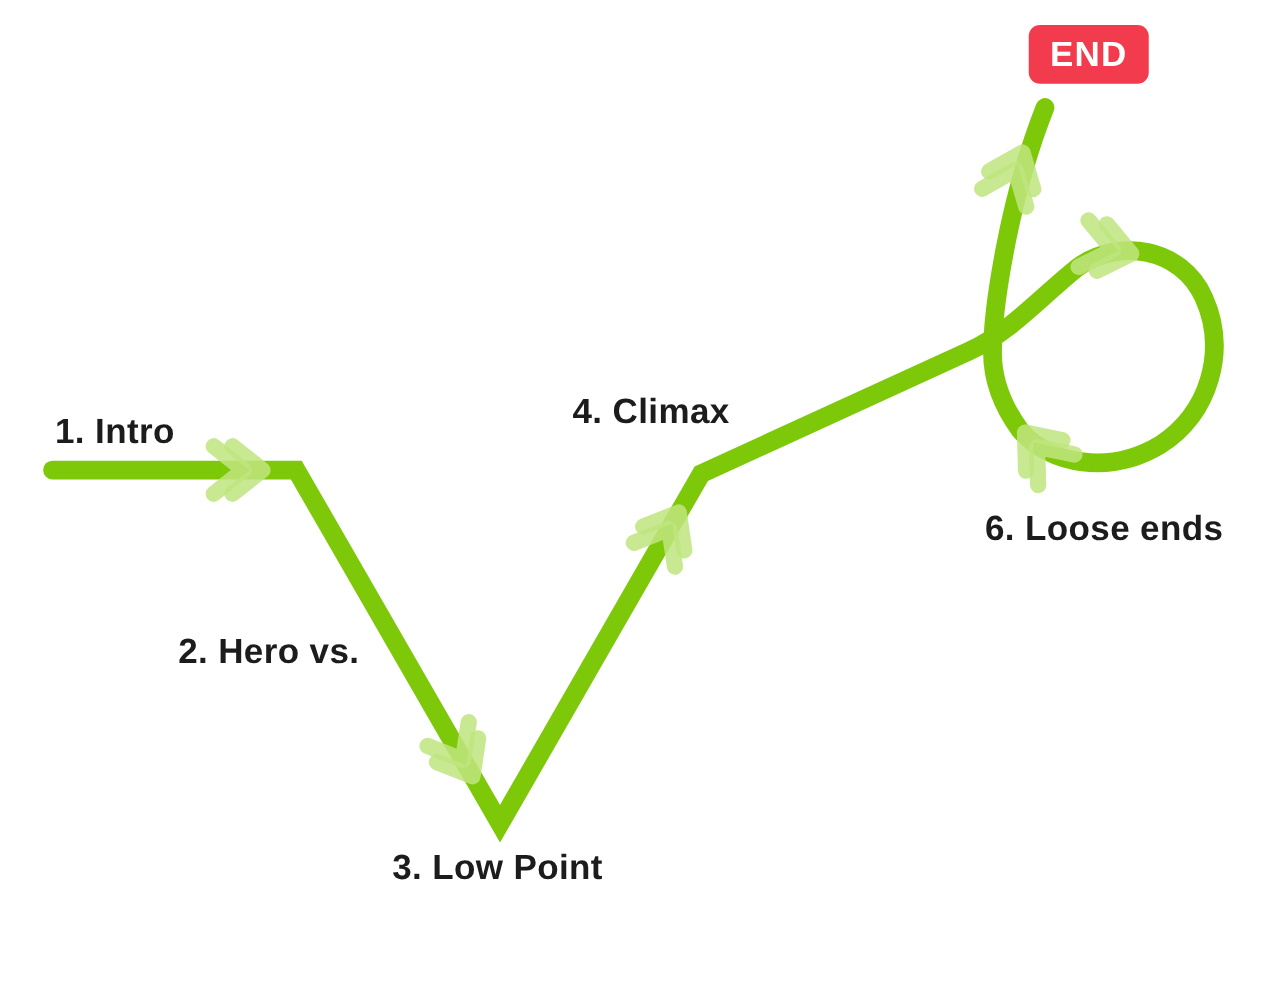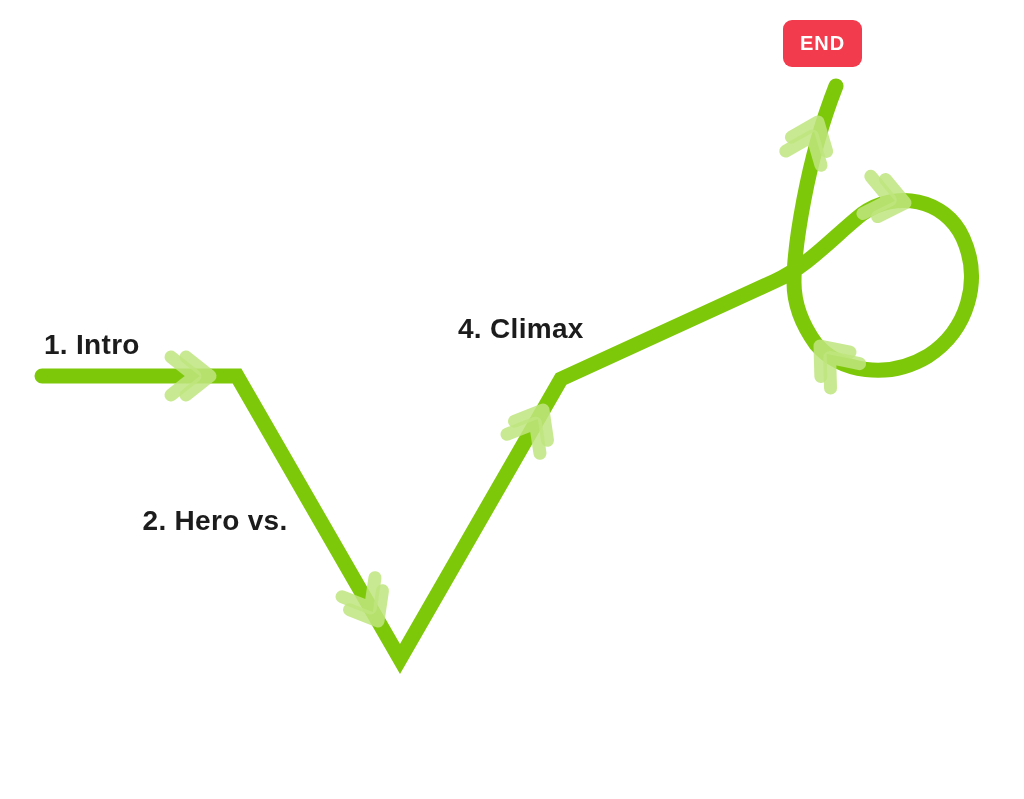--- a/index.html
+++ b/index.html
@@ -32,26 +32,27 @@
   .label.centered {
     transform: translateX(-50%);
     text-align: left;
   }
   .badge {
     position: absolute;
     display: inline-block;
     background: #f23b4c;
     color: #ffffff;
     font-weight: bold;
-    font-size: 20px;
+    font-size: 28px;
     line-height: 31px;
     letter-spacing: 1px;
     padding: 8px 17px;
     border-radius: 9px;
     white-space: nowrap;
+    margin-left: 40px;
   }
   .badge.centered {
     transform: translateX(-50%);
   }
 </style>
 </head>
 <body>
 
 <div class="stage">
 
@@ -99,18 +100,20 @@
 
   <div class="badge" style="left:783px; top:20px;">END</div>
 
 
   <div class="label" style="left:44px; top:327px;">1. Intro</div>
 
   <div class="label centered" style="left:215px; top:503px;">
     <div>2. Hero vs.</div>
   </div>
 
+  <div class="label centered" style="left:398px; top:676px;">3. Low Point</div>
 
 
   <div class="label" style="left:458px; top:311px;">4. Climax</div>
 
+  <div class="label" style="left:788px; top:405px;">6. Loose ends</div>
 
 </div>
 
 </body></html>

